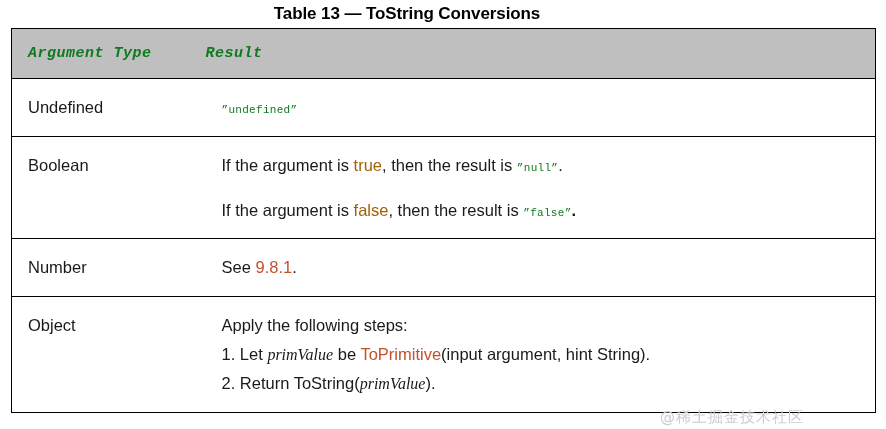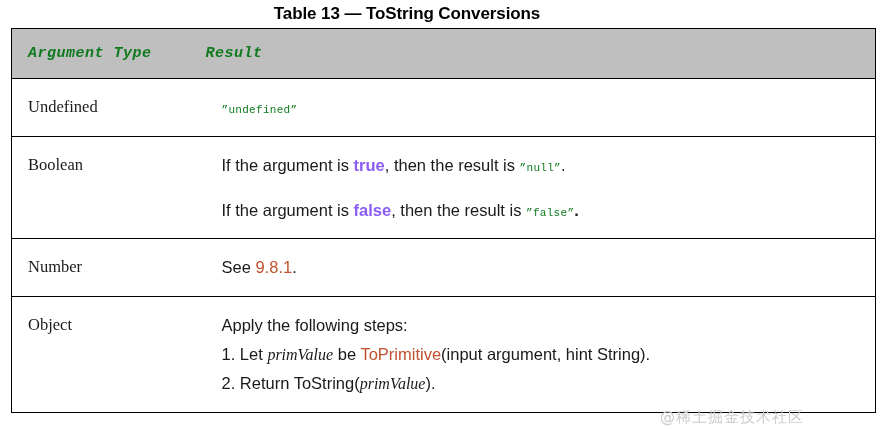--- a/index.html
+++ b/index.html
@@ -74,21 +74,21 @@
     font-size: 15px;
     color: #0f7a1e;
     padding: 12px 0 22px 14px;
     letter-spacing: 0.5px;
     white-space: pre;
   }
   .hdr-cell.result-hdr { padding-left: 0; }
 
   
   .type-cell {
-    font-family: Liberation Serif, serif;
+    font-family: Liberation Sans, sans-serif;
     font-size: 16.5px;
     color: #1a1a1a;
     padding: 9px 0 9px 14px;
     line-height: 1.5;
   }
 
   .result-cell {
     font-family: "Liberation Sans", sans-serif;
     font-size: 16.5px;
     color: #1a1a1a;
@@ -100,22 +100,22 @@
   .result-cell .line + .line { margin-top: 20px; }
 
   
   .code-green {
     font-family: "Liberation Mono", "DejaVu Sans Mono", monospace;
     font-size: 11px;
     color: #0f7a1e;
     letter-spacing: 0.3px;
   }
   .bold-green {
-    font-weight: bold;
-    color: #8b5cf6;
+    font-weight: normal;
+    color: #a16207;
   }
   .xref {
     color: #c0522d;
   }
   .var-italic {
     font-family: "Liberation Serif", "DejaVu Serif", serif;
     font-style: italic;
     font-size: 16px;
   }
   .plain { color: #1a1a1a; }

